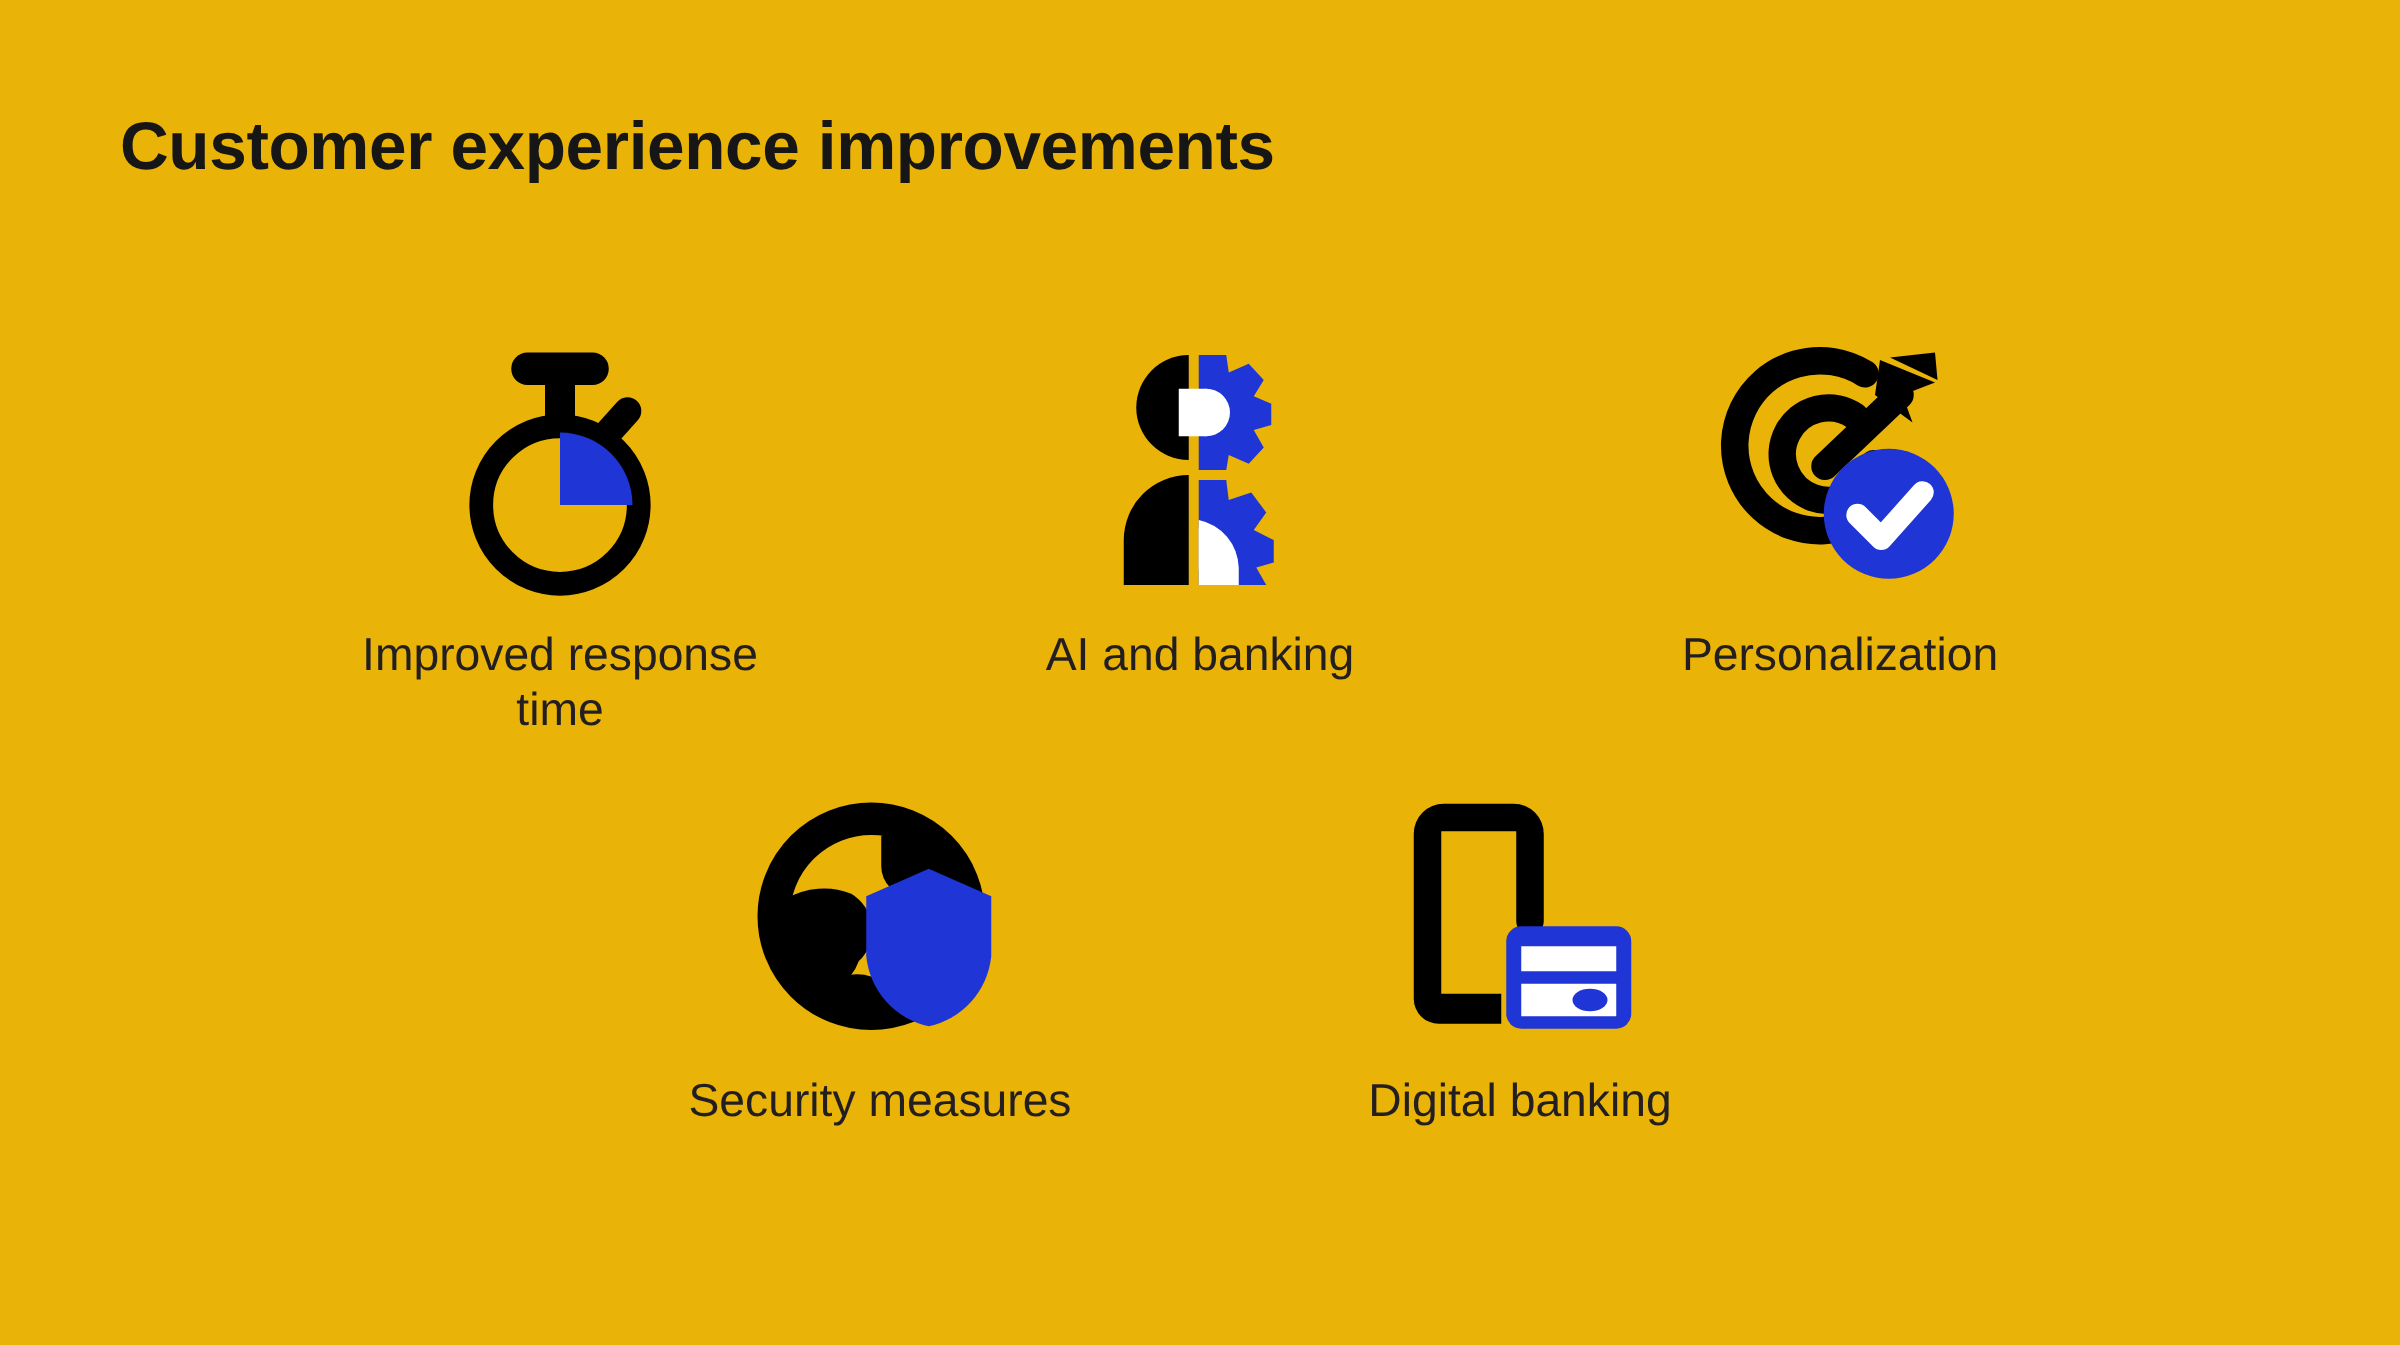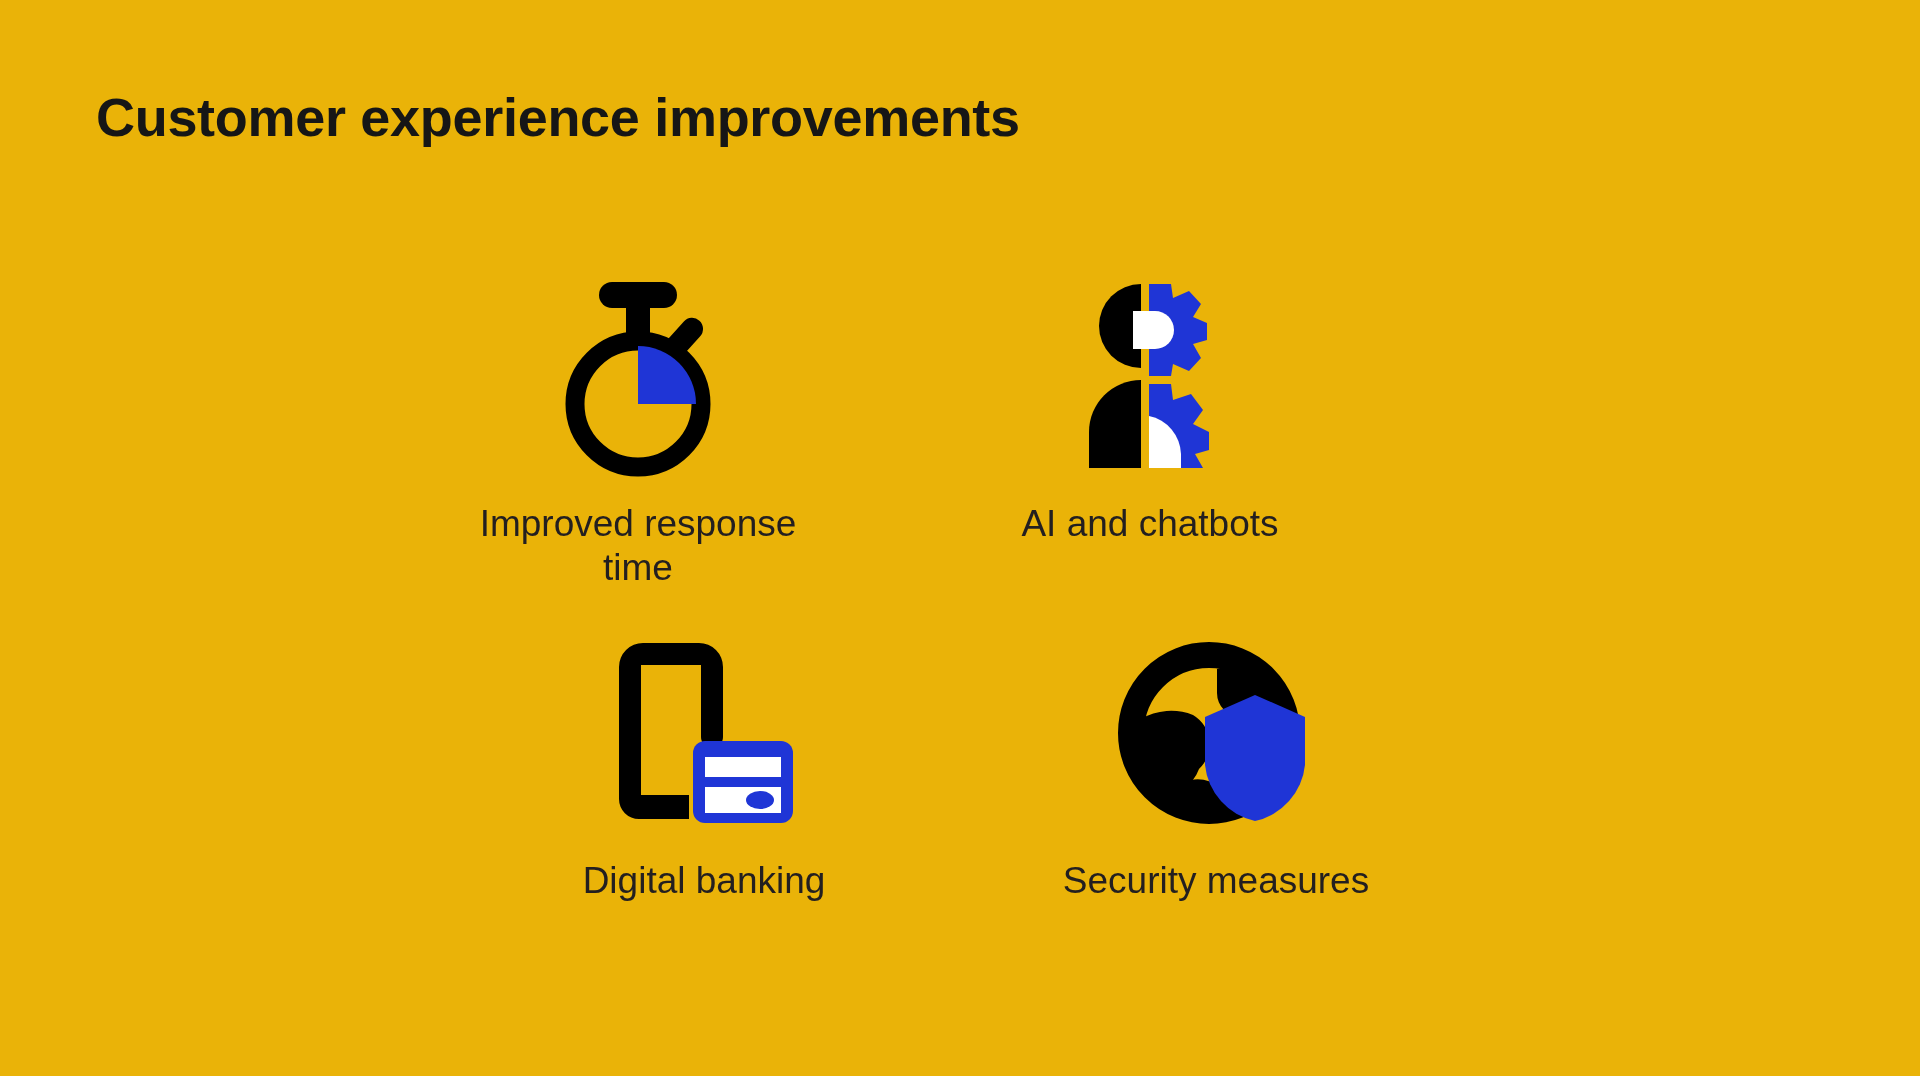--- a/index.html
+++ b/index.html
@@ -145,28 +145,86 @@
                        L 146 156 L 146 174 L 132 178
                        L 140 192 L 86 192
                        Z"></path>
             </g>
 
             <path d="M 86 140 A 40 40 0 0 1 118 178 L 118 192 L 86 192 Z" fill="#ffffff"></path>
             <path d="M 86 146 A 34 34 0 0 1 112 180 L 86 180 Z" fill="#ffffff"></path>
           </svg>
         </div>
         <div class="label-wrap">
-          <div class="feature-label">AI and chatbots</div>
-        </div>
-      </div>
-
+          <div class="feature-label">AI and banking</div>
+        </div>
+      </div>
+
+      <div class="feature-cell">
+        <div class="feature-icon">
+          <svg width="200" height="200" viewBox="0 0 200 200" xmlns="http://www.w3.org/2000/svg">
+
+            <path d="M 120 23
+                     A 68 68 0 1 0 150 96" fill="none" stroke="#000000" stroke-width="22" stroke-linecap="round"></path>
+
+            <path d="M 112 57
+                     A 37 37 0 1 0 127 95" fill="none" stroke="#000000" stroke-width="22" stroke-linecap="round"></path>
+
+            <line x1="88" y1="97" x2="148" y2="40" stroke="#000000" stroke-width="22" stroke-linecap="round"></line>
+
+            <path d="M 132 12 L 176 30 L 150 40 L 158 62 L 128 40 Z" fill="#000000"></path>
+            <path d="M 140 10 L 178 28 L 176 6 Z" fill="#000000"></path>
+
+            <circle cx="139" cy="135" r="52" fill="#1f35d6"></circle>
+            <path d="M 114 136 L 133 155 L 166 118" fill="none" stroke="#ffffff" stroke-width="18" stroke-linecap="round" stroke-linejoin="round"></path>
+          </svg>
+        </div>
+        <div class="label-wrap">
+          <div class="feature-label">Personalization</div>
+        </div>
+      </div>
 
     </div>
 
     <div class="feature-row row-bottom">
+
+      <div class="feature-cell">
+        <div class="feature-icon">
+          <svg width="190" height="200" viewBox="0 0 190 200" xmlns="http://www.w3.org/2000/svg">
+
+            <circle cx="88" cy="100" r="78" fill="none" stroke="#000000" stroke-width="26"></circle>
+
+            <path d="M 96 36
+                     A 46 46 0 0 1 150 60
+                     A 30 30 0 0 1 120 84
+                     A 24 24 0 0 1 96 60 Z" fill="#000000"></path>
+
+            <path d="M 20 86
+                     A 60 60 0 0 1 72 82
+                     A 34 34 0 0 1 78 136
+                     A 40 40 0 0 1 34 162
+                     A 66 66 0 0 1 20 86 Z" fill="#000000"></path>
+
+            <path d="M 58 152
+                     A 34 34 0 0 1 104 160
+                     L 104 182
+                     A 70 70 0 0 1 52 172 Z" fill="#000000"></path>
+
+            <path d="M 134 62
+                     L 184 84
+                     L 184 132
+                     A 64 64 0 0 1 134 188
+                     A 64 64 0 0 1 84 132
+                     L 84 84 Z" fill="#1f35d6"></path>
+          </svg>
+        </div>
+        <div class="label-wrap">
+          <div class="feature-label">Security measures</div>
+        </div>
+      </div>
 
       <div class="feature-cell">
         <div class="feature-icon">
           <svg width="190" height="200" viewBox="0 0 190 200" xmlns="http://www.w3.org/2000/svg">
 
             <path d="M 34 10
                      L 90 10
                      A 24 24 0 0 1 114 34
                      L 114 104
                      A 11 11 0 0 1 92 104
@@ -187,50 +245,15 @@
             <rect x="96" y="154" width="76" height="26" fill="#ffffff"></rect>
 
             <ellipse cx="151" cy="167" rx="14" ry="9" fill="#1f35d6"></ellipse>
           </svg>
         </div>
         <div class="label-wrap">
           <div class="feature-label">Digital banking</div>
         </div>
       </div>
 
-      <div class="feature-cell">
-        <div class="feature-icon">
-          <svg width="190" height="200" viewBox="0 0 190 200" xmlns="http://www.w3.org/2000/svg">
-
-            <circle cx="88" cy="100" r="78" fill="none" stroke="#000000" stroke-width="26"></circle>
-
-            <path d="M 96 36
-                     A 46 46 0 0 1 150 60
-                     A 30 30 0 0 1 120 84
-                     A 24 24 0 0 1 96 60 Z" fill="#000000"></path>
-
-            <path d="M 20 86
-                     A 60 60 0 0 1 72 82
-                     A 34 34 0 0 1 78 136
-                     A 40 40 0 0 1 34 162
-                     A 66 66 0 0 1 20 86 Z" fill="#000000"></path>
-
-            <path d="M 58 152
-                     A 34 34 0 0 1 104 160
-                     L 104 182
-                     A 70 70 0 0 1 52 172 Z" fill="#000000"></path>
-
-            <path d="M 134 62
-                     L 184 84
-                     L 184 132
-                     A 64 64 0 0 1 134 188
-                     A 64 64 0 0 1 84 132
-                     L 84 84 Z" fill="#1f35d6"></path>
-          </svg>
-        </div>
-        <div class="label-wrap">
-          <div class="feature-label">Security measures</div>
-        </div>
-      </div>
-
     </div>
   </div>
 </div>
 
 </body></html>

